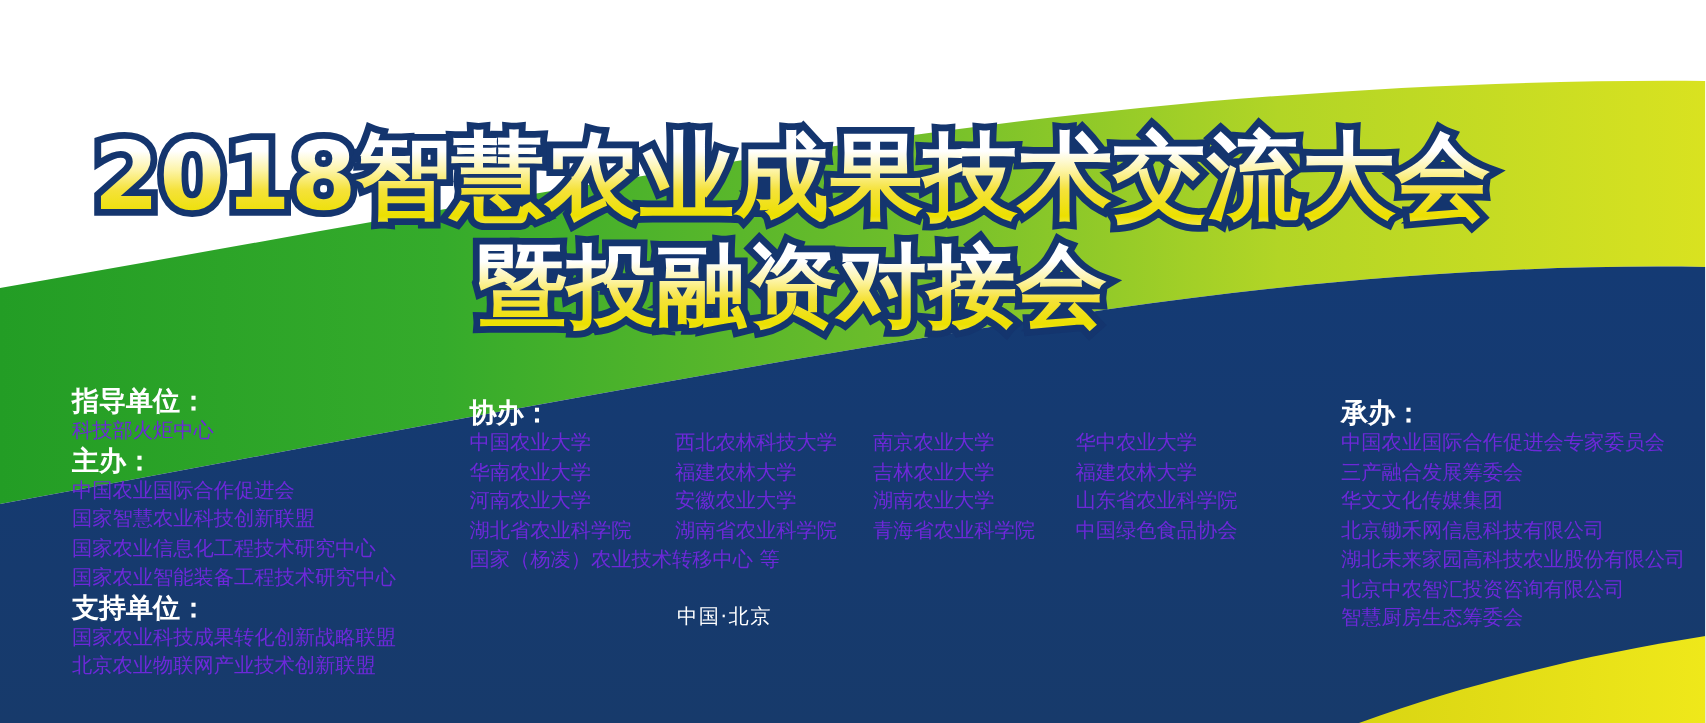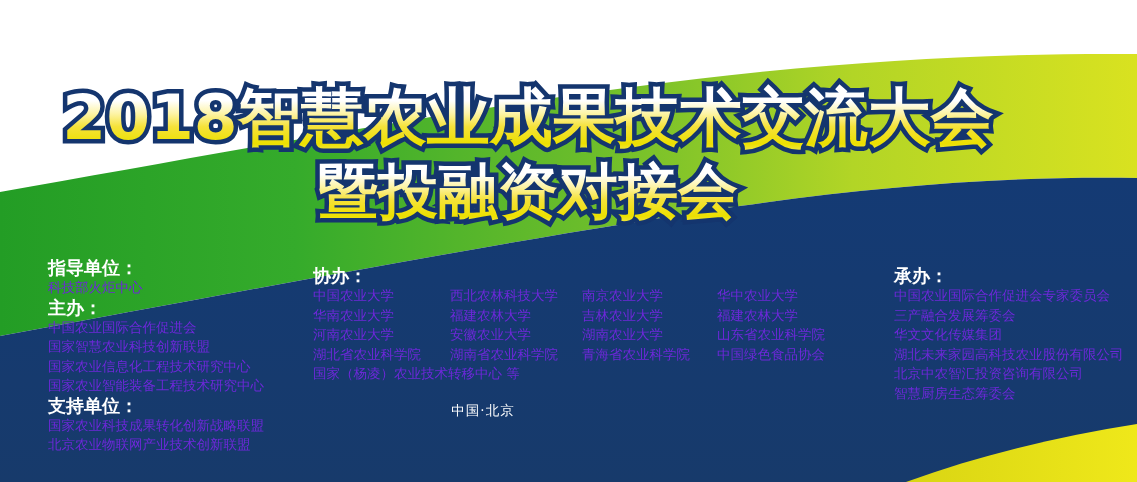--- a/index.html
+++ b/index.html
@@ -208,20 +208,21 @@
       <span class="col-line gc gc4">中国绿色食品协会</span>
     </div>
     <div class="col-line">国家（杨凌）农业技术转移中心 等</div>
   </div>
 
   <div class="info col-right">
     <div class="col-head">承办：</div>
     <div class="col-line">中国农业国际合作促进会专家委员会</div>
     <div class="col-line">三产融合发展筹委会</div>
     <div class="col-line">华文文化传媒集团</div>
+    <div class="col-line">北京锄禾网信息科技有限公司</div>
     <div class="col-line">湖北未来家园高科技农业股份有限公司</div>
     <div class="col-line">北京中农智汇投资咨询有限公司</div>
     <div class="col-line">智慧厨房生态筹委会</div>
   </div>
 
   <div class="venue">中国·北京</div>
 
 </div>
 
 </body></html>

